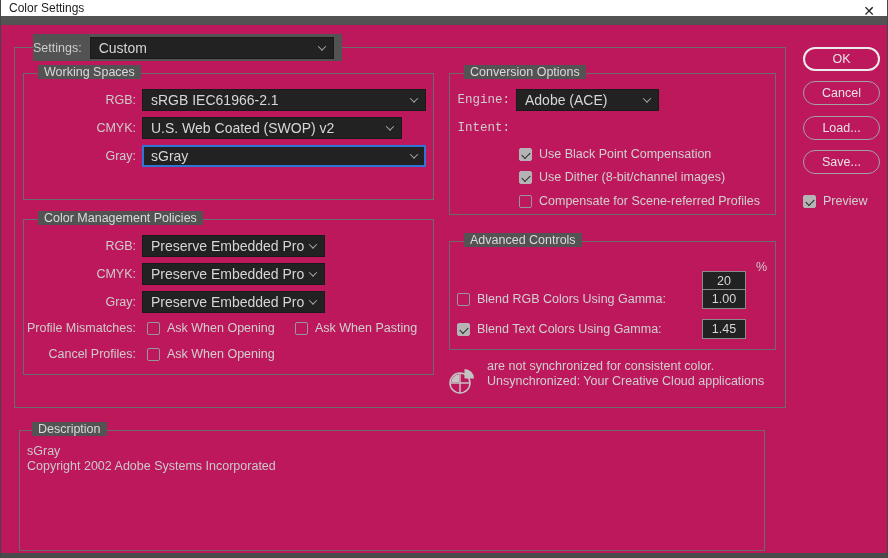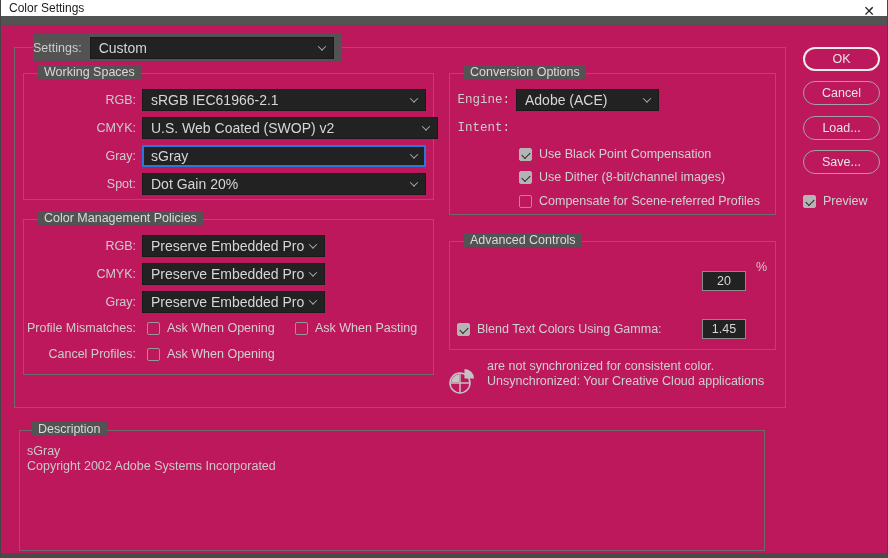--- a/index.html
+++ b/index.html
@@ -82,36 +82,29 @@
       <span class="gtitle">Working Spaces</span>
       <div class="row" style="top:15px">
         <span class="flabel">RGB:</span>
         <div class="dd" style="width:284px">
           <span class="dd-text">sRGB IEC61966-2.1</span>
           <span class="chev"></span>
         </div>
       </div>
       <div class="row" style="top:43px">
         <span class="flabel">CMYK:</span>
-        <div class="dd" style="width:296px">
+        <div class="dd" style="width:260px">
           <span class="dd-text">U.S. Web Coated (SWOP) v2</span>
           <span class="chev"></span>
         </div>
       </div>
       <div class="row" style="top:71px">
         <span class="flabel">Gray:</span>
         <div class="dd focused" style="width:284px">
           <span class="dd-text">sGray</span>
-          <span class="chev"></span>
-        </div>
-      </div>
-      <div class="row" style="top:99px">
-        <span class="flabel">Spot:</span>
-        <div class="dd" style="width:284px">
-          <span class="dd-text">Dot Gain 20%</span>
           <span class="chev"></span>
         </div>
       </div>
     </div>
 
     <div class="group" style="left:22px;top:194px;width:411px;height:156px">
       <span class="gtitle">Color Management Policies</span>
       <div class="row" style="top:15px">
         <span class="flabel">RGB:</span>
         <div class="dd" style="width:183px">
@@ -178,20 +171,27 @@
         <span class="cb-label">Compensate for Scene-referred Profiles</span>
       </span>
     </div>
 
     <div class="group" style="left:448px;top:216px;width:327px;height:109px">
       <span class="gtitle">Advanced Controls</span>
       <div class="row" style="top:14px">
         <input class="num" style="left: 252px; top: 15px;" value="20">
         <span class="suffix" style="left:306px;top:4px">%</span>
       </div>
+      <div class="row" style="top:46px">
+        <span class="cb-item" style="left:7px">
+          <span class="cb"></span>
+          <span class="cb-label">Blend RGB Colors Using Gamma:</span>
+        </span>
+        <input class="num" style="left: 252px; top: 1px;" value="1.00">
+      </div>
       <div class="row" style="top:76px">
         <span class="cb-item" style="left:7px">
           <span class="cb checked"></span>
           <span class="cb-label">Blend Text Colors Using Gamma:</span>
         </span>
         <input class="num" style="left: 252px; top: 1px;" value="1.45">
       </div>
     </div>
 
     <svg class="sync-icon" width="33" height="33" viewBox="0 0 33 33">

